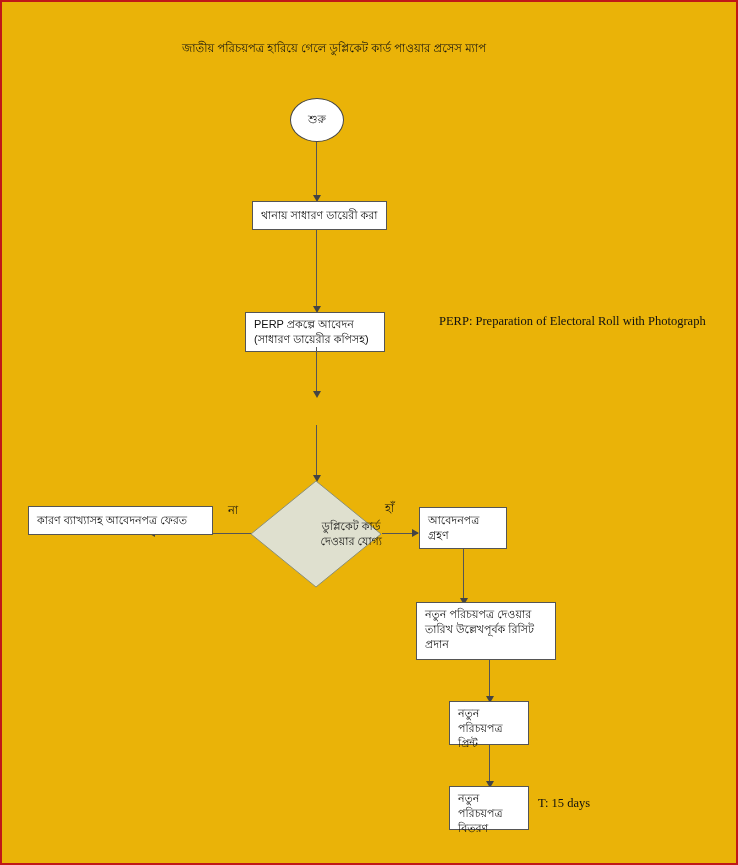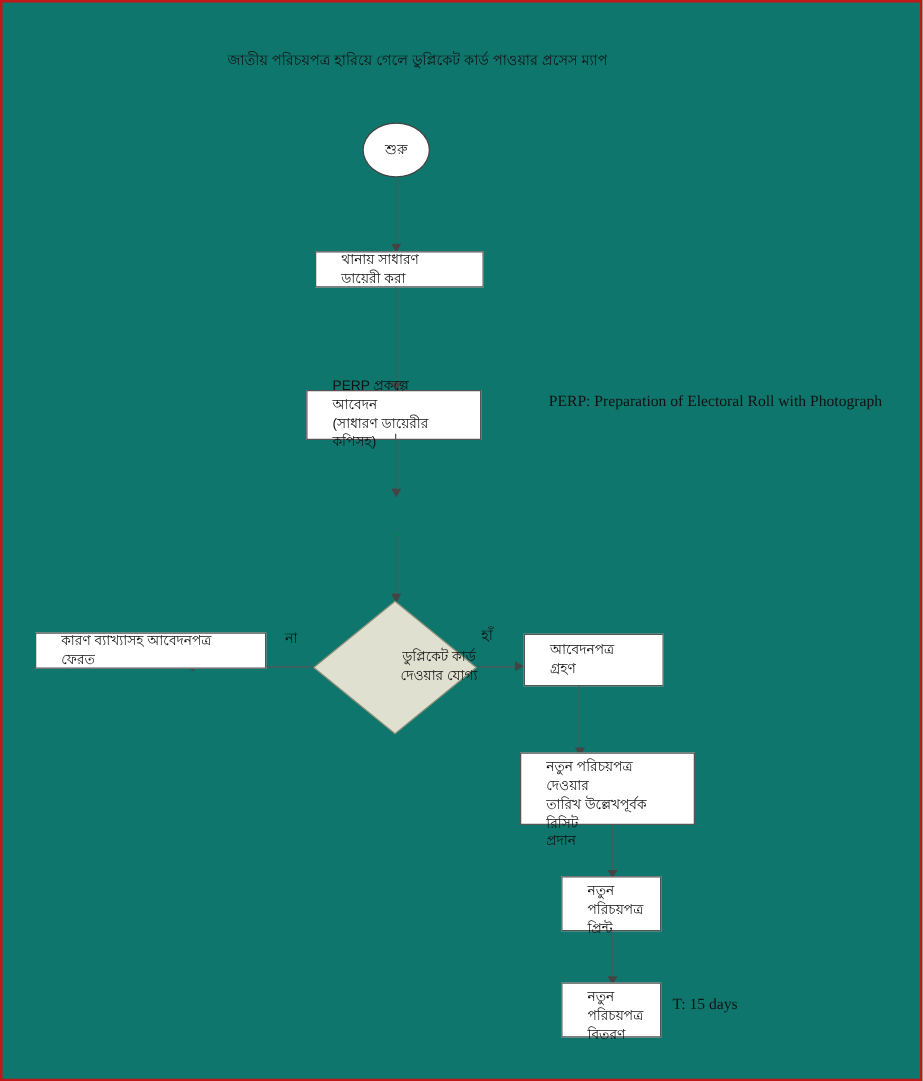--- a/index.html
+++ b/index.html
@@ -7,21 +7,21 @@
     padding: 0;
     background: #ffffff;
   }
   body {
     font-family: "Liberation Sans", sans-serif;
   }
   #page {
     position: relative;
     width: 738px;
     height: 865px;
-    background: #0f766e;
+    background: #eab308;
     border: 2px solid #c01818;
     box-sizing: border-box;
     overflow: hidden;
   }
   #canvas {
     position: absolute;
     left: 0; top: 0;
     width: 734px;
     height: 861px;
   }
@@ -29,21 +29,21 @@
   .node {
     position: absolute;
     box-sizing: border-box;
     display: flex;
     align-items: center;
     color: #111111;
   }
   .proc {
     border: 1px solid #555555;
     background: #ffffff;
-    padding: 4px 20px;
+    padding: 4px 8px;
     font-size: 11px;
     line-height: 1.35;
     justify-content: flex-end;
   }
   .proc .txt {
     display: block;
     width: 100%;
     white-space: pre-line;
   }
   .terminator {
@@ -167,21 +167,21 @@
     <div class="hline" style="left:152px; top:531px; width:97px;"></div>
     <div class="arrow arrow-left" style="left:146px; top:527px;"></div>
 
     <div class="node proc" style="left:26px; top:504px; width:185px; height:29px;">
       <span class="txt">কারণ ব্যাখ্যাসহ আবেদনপত্র ফেরত</span>
     </div>
 
     <div class="hline" style="left:380px; top:531px; width:36px;"></div>
     <div class="arrow arrow-right" style="left:410px; top:527px;"></div>
 
-    <div class="node proc" style="left:417px; top:505px; width:112px; height:42px;">
+    <div class="node proc" style="left:417px; top:505px; width:88px; height:42px;">
       <span class="txt">আবেদনপত্র গ্রহণ</span>
     </div>
 
     <div class="vline" style="left:461px; top:547px; height:53px;"></div>
     <div class="arrow arrow-down" style="left:458px; top:596px;"></div>
 
     <div class="node proc" style="left:414px; top:600px; width:140px; height:58px; align-items:flex-start;">
       <span class="txt">নতুন পরিচয়পত্র দেওয়ার
 তারিখ উল্লেখপূর্বক রিসিট
 প্রদান</span>

